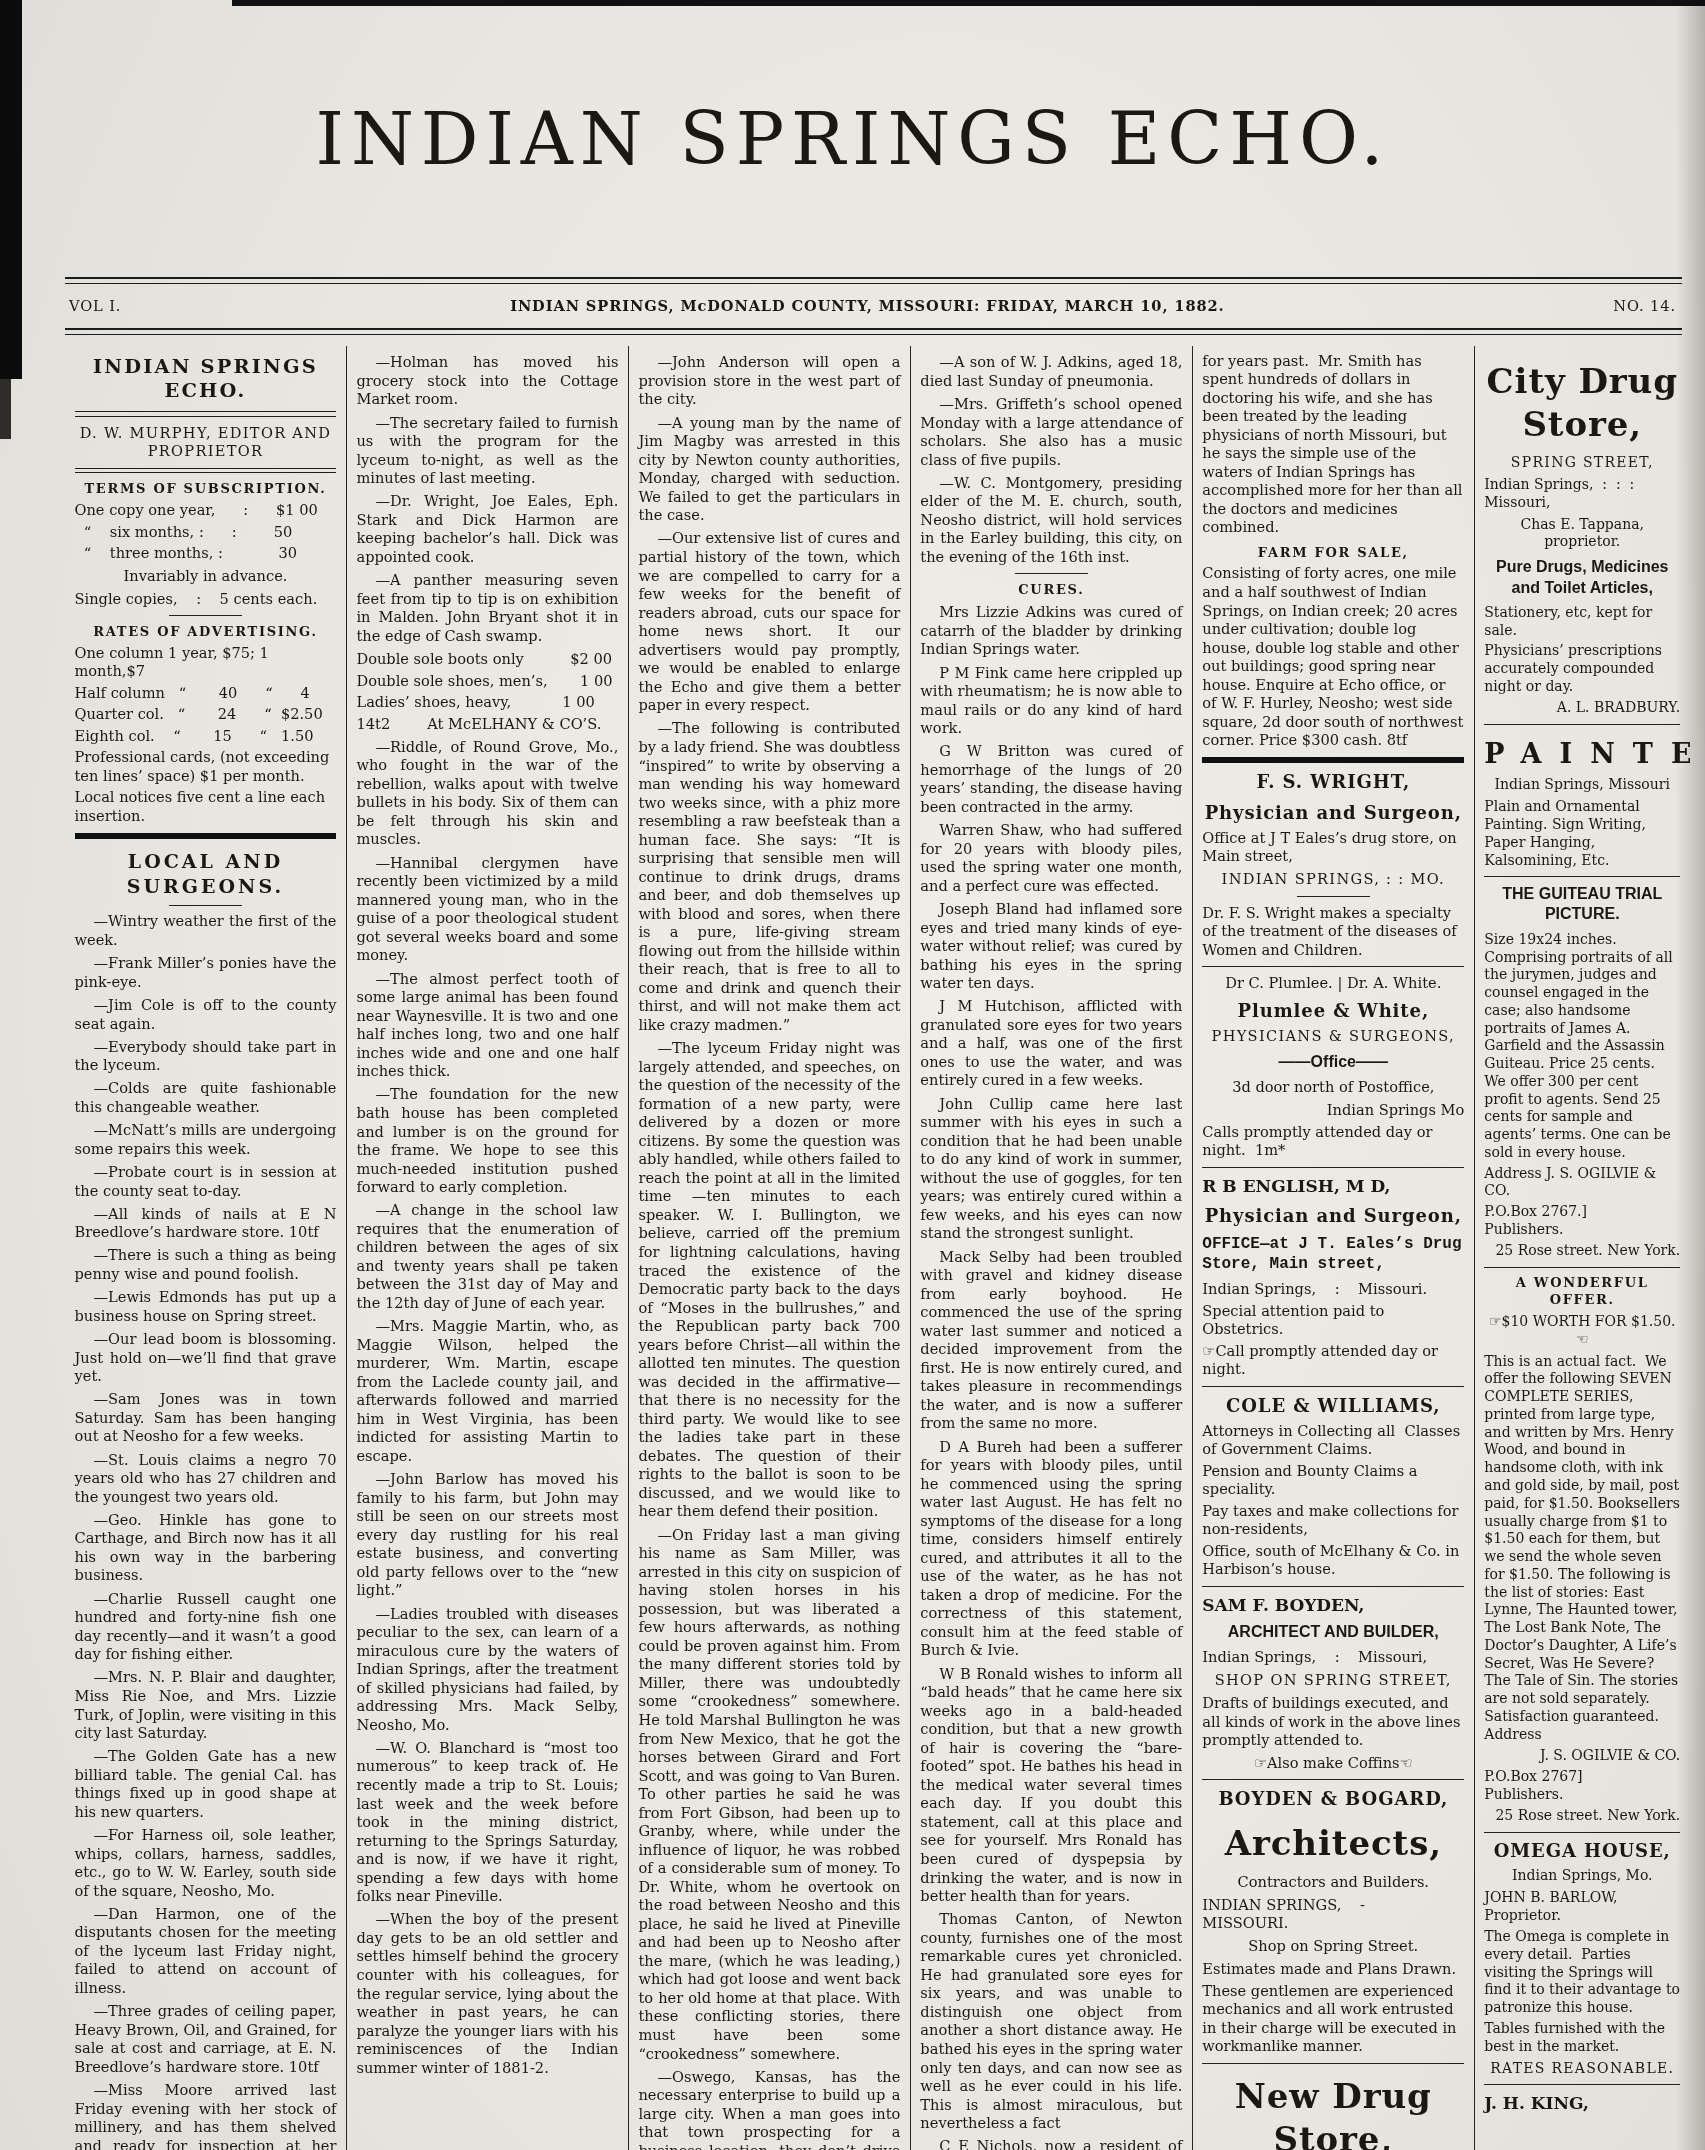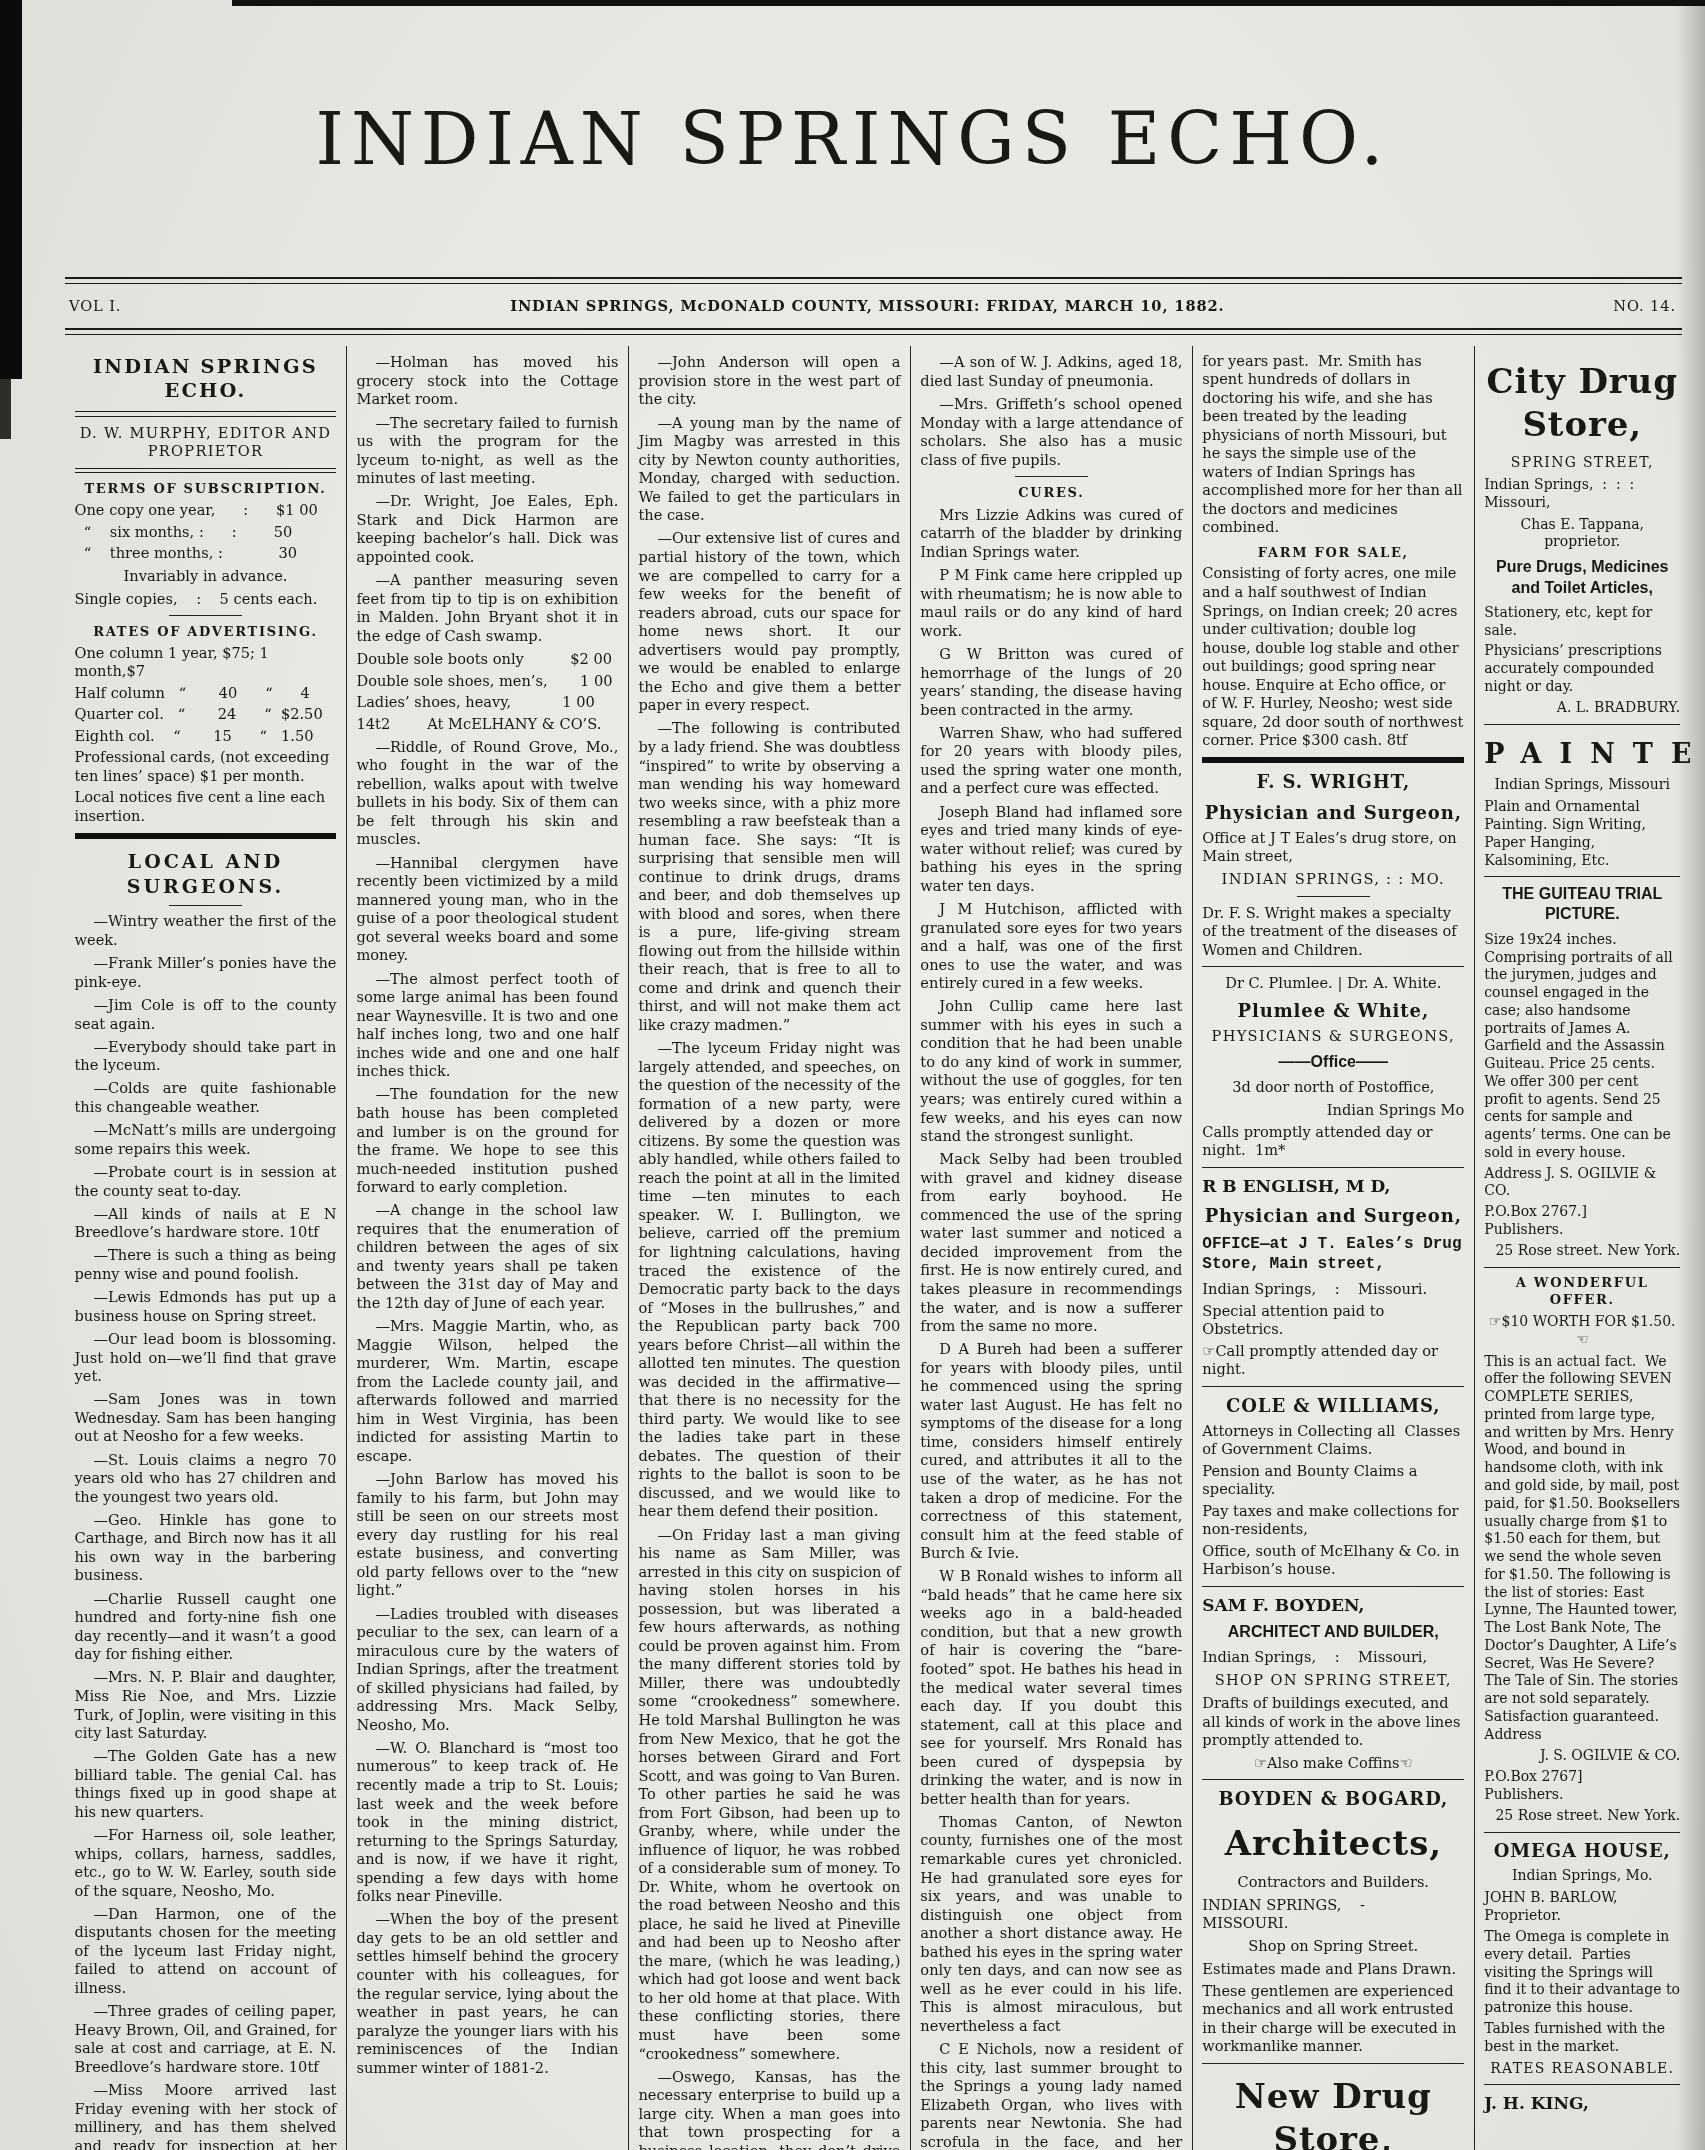--- a/index.html
+++ b/index.html
@@ -95,21 +95,21 @@
         <div class="p">—Frank Miller’s ponies have the pink-eye.</div>
         <div class="p">—Jim Cole is off to the county seat again.</div>
         <div class="p">—Everybody should take part in the lyceum.</div>
         <div class="p">—Colds are quite fashionable this changeable weather.</div>
         <div class="p">—McNatt’s mills are undergoing some repairs this week.</div>
         <div class="p">—Probate court is in session at the county seat to-day.</div>
         <div class="p">—All kinds of nails at E N Breedlove’s hardware store. 10tf</div>
         <div class="p">—There is such a thing as being penny wise and pound foolish.</div>
         <div class="p">—Lewis Edmonds has put up a business house on Spring street.</div>
         <div class="p">—Our lead boom is blossoming. Just hold on—we’ll find that grave yet.</div>
-        <div class="p">—Sam Jones was in town Wednesday. Sam has been hanging out at Neosho for a few weeks.</div>
+        <div class="p">—Sam Jones was in town Saturday. Sam has been hanging out at Neosho for a few weeks.</div>
         <div class="p">—St. Louis claims a negro 70 years old who has 27 children and the youngest two years old.</div>
         <div class="p">—Geo. Hinkle has gone to Carthage, and Birch now has it all his own way in the barbering business.</div>
         <div class="p">—Charlie Russell caught one hundred and forty-nine fish one day recently—and it wasn’t a good day for fishing either.</div>
         <div class="p">—Mrs. N. P. Blair and daughter, Miss Rie Noe, and Mrs. Lizzie Turk, of Joplin, were visiting in this city last Saturday.</div>
         <div class="p">—The Golden Gate has a new billiard table. The genial Cal. has things fixed up in good shape at his new quarters.</div>
         <div class="p">—For Harness oil, sole leather, whips, collars, harness, saddles, etc., go to W. W. Earley, south side of the square, Neosho, Mo.</div>
         <div class="p">—Dan Harmon, one of the disputants chosen for the meeting of the lyceum last Friday night, failed to attend on account of illness.</div>
         <div class="p">—Three grades of ceiling paper, Heavy Brown, Oil, and Grained, for sale at cost and carriage, at E. N. Breedlove’s hardware store. 10tf</div>
         <div class="p">—Miss Moore arrived last Friday evening with her stock of millinery, and has them shelved and ready for inspection at her room east of the park.</div>
       </section>
@@ -138,20 +138,21 @@
         <div class="p">—A young man by the name of Jim Magby was arrested in this city by Newton county authorities, Monday, charged with seduction. We failed to get the particulars in the case.</div>
         <div class="p">—Our extensive list of cures and partial history of the town, which we are compelled to carry for a few weeks for the benefit of readers abroad, cuts our space for home news short. It our advertisers would pay promptly, we would be enabled to enlarge the Echo and give them a better paper in every respect.</div>
         <div class="p">—The following is contributed by a lady friend. She was doubtless “inspired” to write by observing a man wending his way homeward two weeks since, with a phiz more resembling a raw beefsteak than a human face. She says: “It is surprising that sensible men will continue to drink drugs, drams and beer, and dob themselves up with blood and sores, when there is a pure, life-giving stream flowing out from the hillside within their reach, that is free to all to come and drink and quench their thirst, and will not make them act like crazy madmen.”</div>
         <div class="p">—The lyceum Friday night was largely attended, and speeches, on the question of the necessity of the formation of a new party, were delivered by a dozen or more citizens. By some the question was ably handled, while others failed to reach the point at all in the limited time —ten minutes to each speaker. W. I. Bullington, we believe, carried off the premium for lightning calculations, having traced the existence of the Democratic party back to the days of “Moses in the bullrushes,” and the Republican party back 700 years before Christ—all within the allotted ten minutes. The question was decided in the affirmative—that there is no necessity for the third party. We would like to see the ladies take part in these debates. The question of their rights to the ballot is soon to be discussed, and we would like to hear them defend their position.</div>
         <div class="p">—On Friday last a man giving his name as Sam Miller, was arrested in this city on suspicion of having stolen horses in his possession, but was liberated a few hours afterwards, as nothing could be proven against him. From the many different stories told by Miller, there was undoubtedly some “crookedness” somewhere. He told Marshal Bullington he was from New Mexico, that he got the horses between Girard and Fort Scott, and was going to Van Buren. To other parties he said he was from Fort Gibson, had been up to Granby, where, while under the influence of liquor, he was robbed of a considerable sum of money. To Dr. White, whom he overtook on the road between Neosho and this place, he said he lived at Pineville and had been up to Neosho after the mare, (which he was leading,) which had got loose and went back to her old home at that place. With these conflicting stories, there must have been some “crookedness” somewhere.</div>
         <div class="p">—Oswego, Kansas, has the necessary enterprise to build up a large city. When a man goes into that town prospecting for a business location, they don’t drive him away with high-priced property. They don’t expect to get rich on the first sale. Their plan is—and it is the right one—get capital interested in the town, at whatever cost, and then a substantial boom—one with some bottom to it—will follow. We have reference to the removal of John Shotliff’s wagon manufactory from Neosho to Oswego. Mr. Shotliff went out there to look up a location for his business, and what kind of a reception do you suppose was given him ?  Do you suppose they operated upon the plan that if he was able to move his extensive manufactory out there, he was also able to buy the ground upon which to put it, and pay a high price for it at that ?  Not much. They said to him: “Mr. Shotliff, we want you and your capital here; your manufactory will be of untold value to our city; come among us. Here is a warranty deed to a building site, and here is $1,000 in cash to defray the expenses of moving Come.” It is needless to say he accepted the proposition. Other towns we know of, if they would follow the same course, would greatly profit by it. Capital is independent, and can be coaxed, but never driven. Make it an object for capital to come among you, and you’ll soon realize your fondest hopes.</div>
       </section>
     <section class="col w">
         <div class="p">—A son of W. J. Adkins, aged 18, died last Sunday of pneumonia.</div>
         <div class="p">—Mrs. Griffeth’s school opened Monday with a large attendance of scholars. She also has a music class of five pupils.</div>
+        <div class="p">—W. C. Montgomery, presiding elder of the M. E. church, south, Neosho district, will hold services in the Earley building, this city, on the evening of the 16th inst.</div>
         <div class="rule"></div>
         <div class="hsc">CURES.</div>
         <div class="p">Mrs Lizzie Adkins was cured of catarrh of the bladder by drinking Indian Springs water.</div>
         <div class="p">P M Fink came here crippled up with rheumatism; he is now able to maul rails or do any kind of hard work.</div>
         <div class="p">G W Britton was cured of hemorrhage of the lungs of 20 years’ standing, the disease having been contracted in the army.</div>
         <div class="p">Warren Shaw, who had suffered for 20 years with bloody piles, used the spring water one month, and a perfect cure was effected.</div>
         <div class="p">Joseph Bland had inflamed sore eyes and tried many kinds of eye-water without relief; was cured by bathing his eyes in the spring water ten days.</div>
         <div class="p">J M Hutchison, afflicted with granulated sore eyes for two years and a half, was one of the first ones to use the water, and was entirely cured in a few weeks.</div>
         <div class="p">John Cullip came here last summer with his eyes in such a condition that he had been unable to do any kind of work in summer, without the use of goggles, for ten years; was entirely cured within a few weeks, and his eyes can now stand the strongest sunlight.</div>
         <div class="p">Mack Selby had been troubled with gravel and kidney disease from early boyhood. He commenced the use of the spring water last summer and noticed a decided improvement from the first. He is now entirely cured, and takes pleasure in recommendings the water, and is now a sufferer from the same no more.</div>

